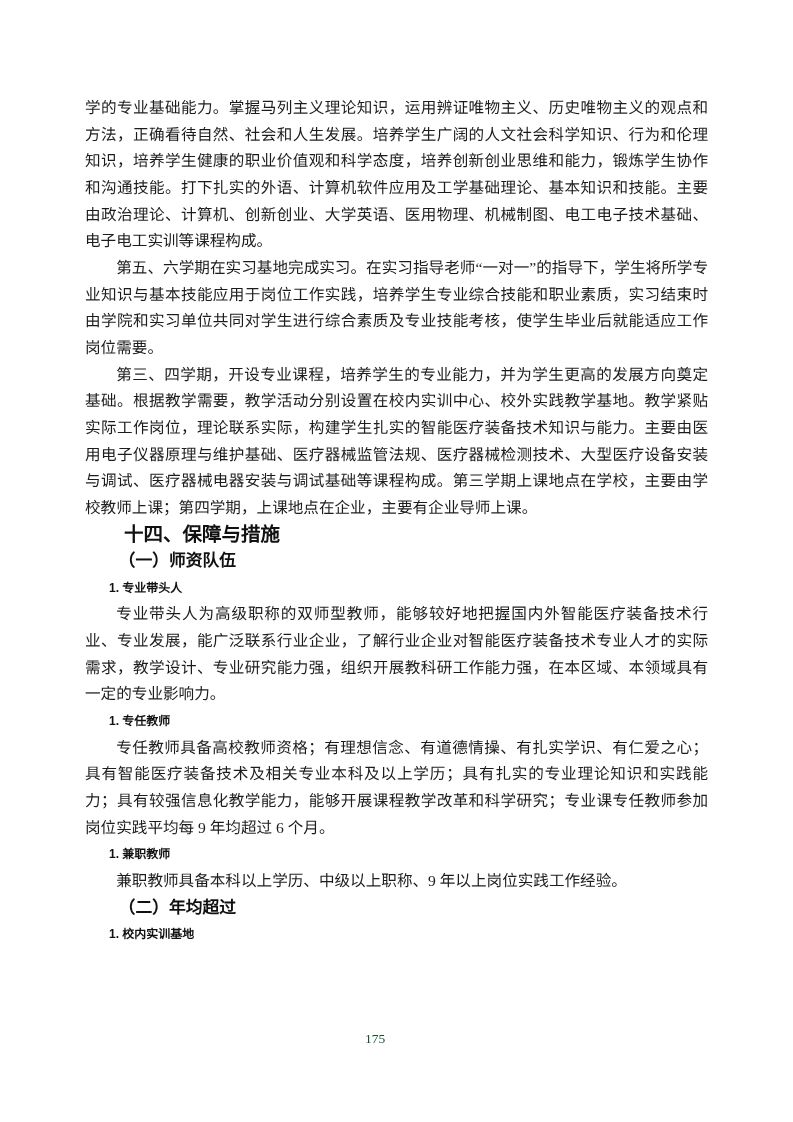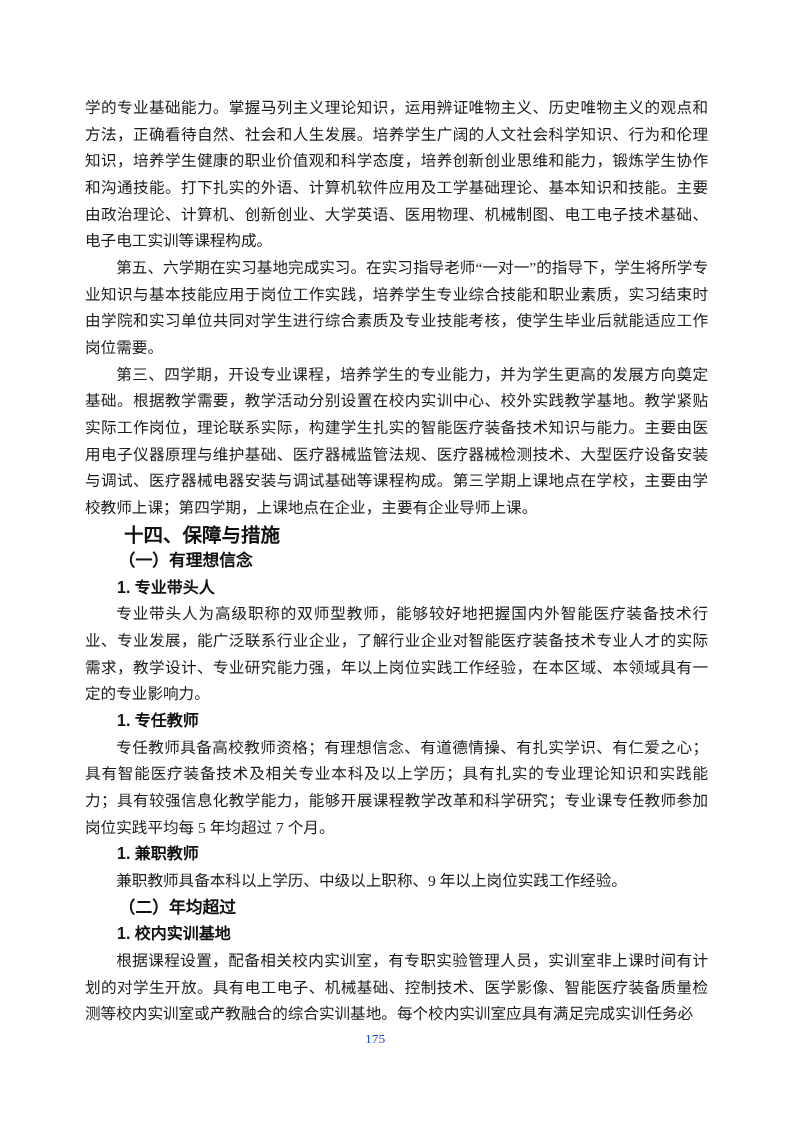--- a/index.html
+++ b/index.html
@@ -35,63 +35,62 @@
   }
   .h1, .h2, .h3 {
     margin: 0;
     font-family: "Liberation Sans", "DejaVu Sans", sans-serif;
     font-weight: 700;
     line-height: 26.65px;
     text-indent: 2em;
     text-align: left;
     color: #111111;
   }
-  .h1 { font-size: 19.5px; }
+  .h1 { font-size: 19.5px; font-family: Liberation Serif, serif; }
   .h2 { font-size: 16.8px; }
-  .h3 { font-size: 16px; }
+  .h3 { font-size: 12px; }
   .page-number {
     position: absolute;
     top: 1031px;
     left: 0;
     width: 100%;
     text-align: center;
     font-size: 13.5px;
-    color: #1d4ed8;
+    color: #14532d;
   }
 </style>
 </head>
 <body>
 
 <div class="page">
   <div class="content">
 
     <p class="body continued">学的专业基础能力。掌握马列主义理论知识，运用辨证唯物主义、历史唯物主义的观点和方法，正确看待自然、社会和人生发展。培养学生广阔的人文社会科学知识、行为和伦理知识，培养学生健康的职业价值观和科学态度，培养创新创业思维和能力，锻炼学生协作和沟通技能。打下扎实的外语、计算机软件应用及工学基础理论、基本知识和技能。主要由政治理论、计算机、创新创业、大学英语、医用物理、机械制图、电工电子技术基础、电子电工实训等课程构成。</p>
 
     <p class="body">第五、六学期在实习基地完成实习。在实习指导老师“一对一”的指导下，学生将所学专业知识与基本技能应用于岗位工作实践，培养学生专业综合技能和职业素质，实习结束时由学院和实习单位共同对学生进行综合素质及专业技能考核，使学生毕业后就能适应工作岗位需要。</p>
 
     <p class="body">第三、四学期，开设专业课程，培养学生的专业能力，并为学生更高的发展方向奠定基础。根据教学需要，教学活动分别设置在校内实训中心、校外实践教学基地。教学紧贴实际工作岗位，理论联系实际，构建学生扎实的智能医疗装备技术知识与能力。主要由医用电子仪器原理与维护基础、医疗器械监管法规、医疗器械检测技术、大型医疗设备安装与调试、医疗器械电器安装与调试基础等课程构成。第三学期上课地点在学校，主要由学校教师上课；第四学期，上课地点在企业，主要有企业导师上课。</p>
 
     <div class="h1">十四、保障与措施</div>
 
-    <div class="h2">（一）有理想信念</div>
+    <div class="h2">（一）师资队伍</div>
 
     <div class="h3">1. 专业带头人</div>
 
-    <p class="body">专业带头人为高级职称的双师型教师，能够较好地把握国内外智能医疗装备技术行业、专业发展，能广泛联系行业企业，了解行业企业对智能医疗装备技术专业人才的实际需求，教学设计、专业研究能力强，年以上岗位实践工作经验，在本区域、本领域具有一定的专业影响力。</p>
+    <p class="body">专业带头人为高级职称的双师型教师，能够较好地把握国内外智能医疗装备技术行业、专业发展，能广泛联系行业企业，了解行业企业对智能医疗装备技术专业人才的实际需求，教学设计、专业研究能力强，组织开展教科研工作能力强，在本区域、本领域具有一定的专业影响力。</p>
 
     <div class="h3">1. 专任教师</div>
 
-    <p class="body">专任教师具备高校教师资格；有理想信念、有道德情操、有扎实学识、有仁爱之心；具有智能医疗装备技术及相关专业本科及以上学历；具有扎实的专业理论知识和实践能力；具有较强信息化教学能力，能够开展课程教学改革和科学研究；专业课专任教师参加岗位实践平均每 5 年均超过 7 个月。</p>
+    <p class="body">专任教师具备高校教师资格；有理想信念、有道德情操、有扎实学识、有仁爱之心；具有智能医疗装备技术及相关专业本科及以上学历；具有扎实的专业理论知识和实践能力；具有较强信息化教学能力，能够开展课程教学改革和科学研究；专业课专任教师参加岗位实践平均每 9 年均超过 6 个月。</p>
 
     <div class="h3">1. 兼职教师</div>
 
     <p class="body">兼职教师具备本科以上学历、中级以上职称、9 年以上岗位实践工作经验。</p>
 
     <div class="h2">（二）年均超过</div>
 
     <div class="h3">1. 校内实训基地</div>
 
-    <p class="body">根据课程设置，配备相关校内实训室，有专职实验管理人员，实训室非上课时间有计划的对学生开放。具有电工电子、机械基础、控制技术、医学影像、智能医疗装备质量检测等校内实训室或产教融合的综合实训基地。每个校内实训室应具有满足完成实训任务必</p>
 
   </div>
 
   <div class="page-number">175</div>
 </div>
 
 </body></html>

